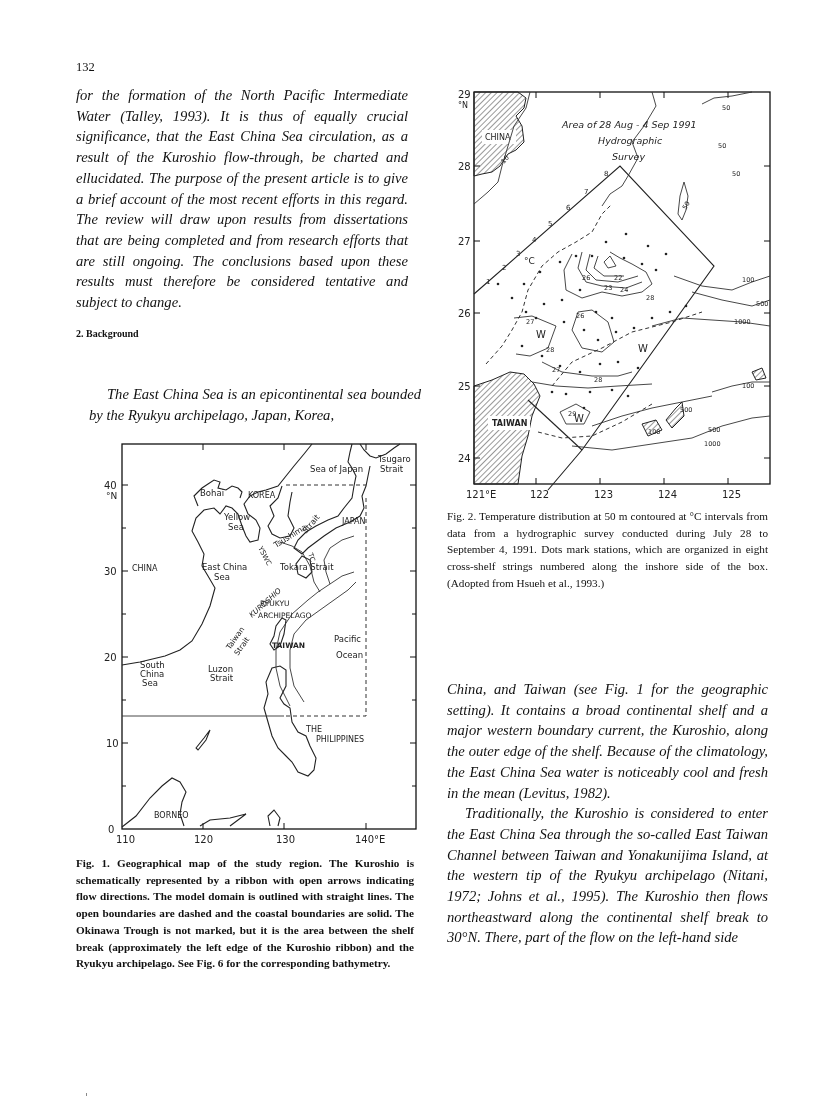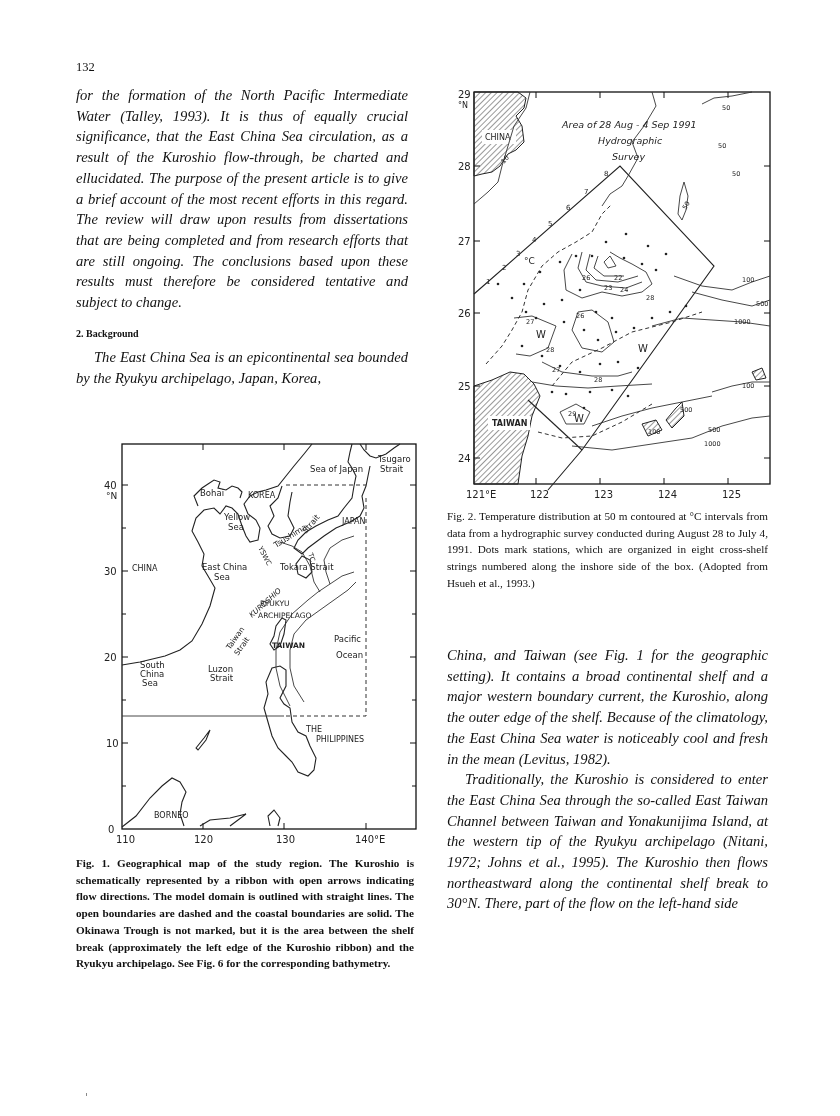--- a/index.html
+++ b/index.html
@@ -30,21 +30,21 @@
 <div class="header">
   <span class="pageno">132</span>
 </div>
 
 <div class="col col-left" style="top:85px;">
   <p class="body-text">for the formation of the North Pacific Intermediate Water (Talley, 1993). It is thus of equally crucial significance, that the East China Sea circulation, as a result of the Kuroshio flow-through, be charted and ellucidated. The purpose of the present article is to give a brief account of the most recent efforts in this regard. The review will draw upon results from dissertations that are being completed and from research efforts that are still ongoing. The conclusions based upon these results must therefore be considered tentative and subject to change.</p>
 </div>
 <div class="col col-left" style="top:328px;">
   <p class="section-head">2. Background</p>
 </div>
-<div class="col col-left" style="top:347px;">
+<div class="col col-left" style="top:384px;margin-left:13px;">
   <p class="body-text indent">The East China Sea is an epicontinental sea bounded by the Ryukyu archipelago, Japan, Korea,</p>
 </div>
 
 <div class="figure" style="left:80px; top:436px; width:340px; height:414px;">
   <svg width="340" height="414" viewBox="0 0 340 414">
 
     <rect class="frame" x="42" y="8" width="294" height="385"></rect>
 
     <g>
       <line x1="42" y1="49" x2="48" y2="49" stroke="#111"></line>
@@ -315,21 +315,21 @@
       <circle class="dot" cx="176" cy="310" r="1.3"></circle>
         <circle class="dot" cx="132" cy="322" r="1.3"></circle>
         <circle class="dot" cx="46" cy="198" r="1.3"></circle>
       <circle class="dot" cx="84" cy="232" r="1.3"></circle>
         <circle class="dot" cx="144" cy="226" r="1.3"></circle>
         <circle class="dot" cx="160" cy="232" r="1.3"></circle>
     </g>
   </svg>
 </div>
 <div class="col col-right" style="top:508px;">
-  <p class="caption">Fig. 2. Temperature distribution at 50 m contoured at °C intervals from data from a hydrographic survey conducted during August 28 to July 4, 1991. Dots mark stations, which are organized in eight cross-shelf strings numbered along the inshore side of the box. (Adopted from Hsueh et al., 1993.)</p>
-</div>
-
-<div class="col col-right" style="top:645px;">
+  <p class="caption">Fig. 2. Temperature distribution at 50 m contoured at °C intervals from data from a hydrographic survey conducted during July 28 to September 4, 1991. Dots mark stations, which are organized in eight cross-shelf strings numbered along the inshore side of the box. (Adopted from Hsueh et al., 1993.)</p>
+</div>
+
+<div class="col col-right" style="top:679px;">
   <p class="body-text">China, and Taiwan (see Fig. 1 for the geographic setting). It contains a broad continental shelf and a major western boundary current, the Kuroshio, along the outer edge of the shelf. Because of the climatology, the East China Sea water is noticeably cool and fresh in the mean (Levitus, 1982).</p>
   <p class="body-text indent">Traditionally, the Kuroshio is considered to enter the East China Sea through the so-called East Taiwan Channel between Taiwan and Yonakunijima Island, at the western tip of the Ryukyu archipelago (Nitani, 1972; Johns et al., 1995). The Kuroshio then flows northeastward along the continental shelf break to 30°N. There, part of the flow on the left-hand side</p>
 </div>
 
 <div class="footmark"></div>
 
 </body></html>

